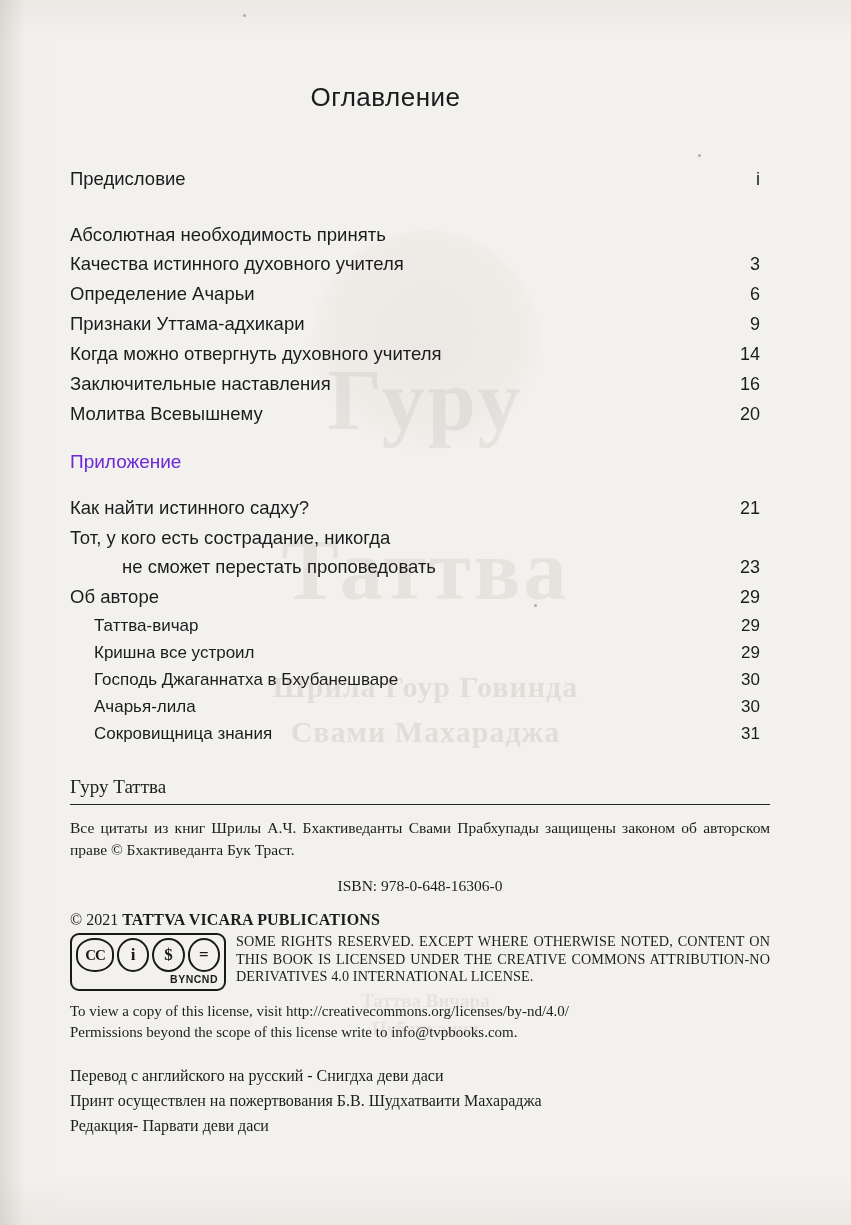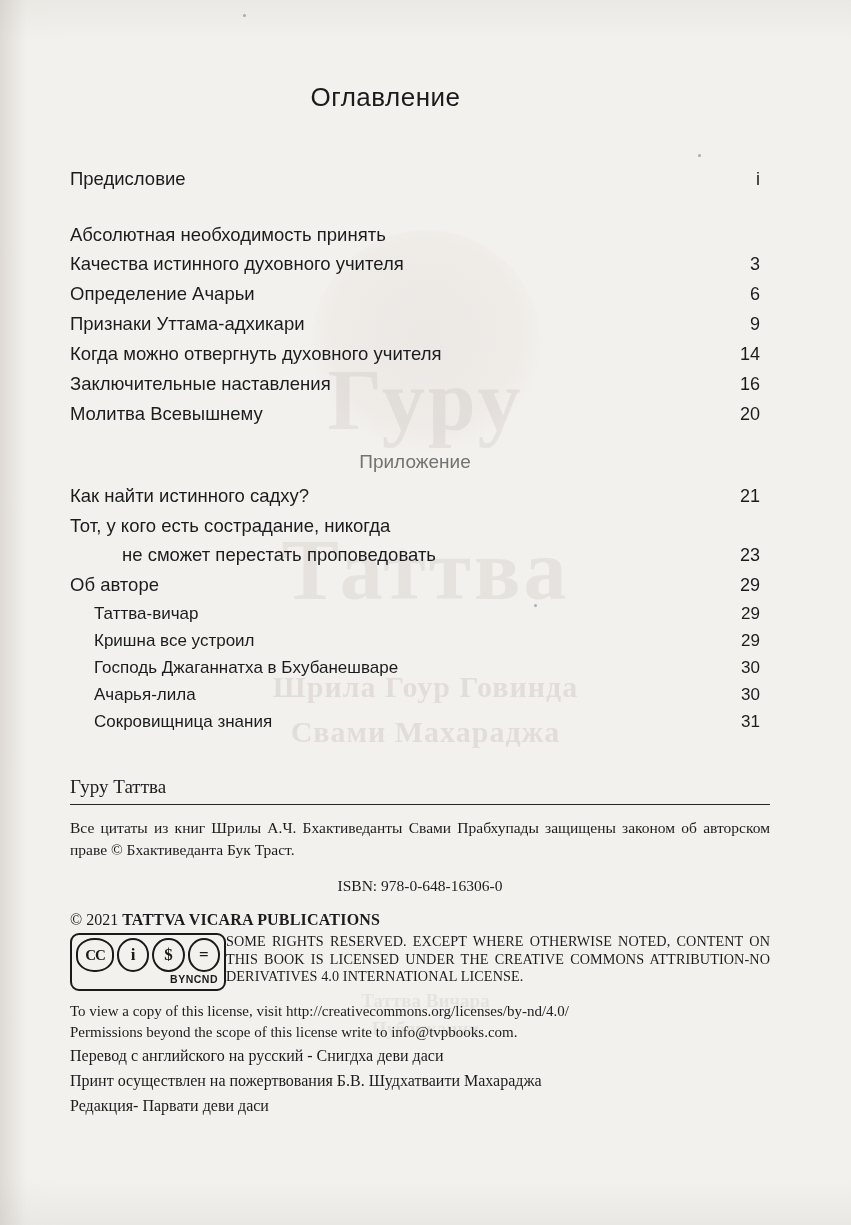--- a/index.html
+++ b/index.html
@@ -88,24 +88,23 @@
     text-align: right;
     font-size: 18px;
   }
   .row.cont .label { padding-left: 52px; }
   .row.sub .label { padding-left: 24px; font-size: 17px; }
   .row.sub { line-height: 27px; }
   .row.sub .page-num { font-size: 17px; }
   .gap-lg { height: 26px; }
 
   .appendix-head {
-    text-align: center;
     font-size: 19px;
-    margin: 22px 0 8px 0;
-    color: #737373;
+    margin: 22px 0 20px 0;
+    color: #6d28d9;
   }
 
   
   .colophon {
     position: absolute;
     left: 70px;
     top: 760px;
     width: 700px;
     font-family: "Liberation Serif", serif;
     color: #1b1c1e;
@@ -135,20 +134,21 @@
     margin: 0 0 4px 0;
   }
   .cc-line .year { font-family: Liberation Serif, serif; }
   .cc-line .pub {
     font-weight: bold;
     letter-spacing: 0.2px;
   }
   .cc-block {
     display: flex;
     align-items: flex-start;
+    gap: 10px;
     margin-top: 2px;
   }
   .cc-badge {
     flex: 0 0 auto;
     width: 152px;
     height: 54px;
     border: 2px solid #1a1a1a;
     border-radius: 9px;
     background: #f3f1ed;
     position: relative;
@@ -194,20 +194,21 @@
     text-align: justify;
     font-variant: small-caps;
     letter-spacing: 0.1px;
   }
   .license-links {
     font-size: 15px;
     line-height: 21px;
     margin-top: 10px;
   }
   .credits {
+    margin-top: 20px;
     font-size: 16px;
     line-height: 25px;
   }
   .spot {
     position: absolute;
     width: 3px; height: 3px;
     background: rgba(90,90,90,0.45);
     border-radius: 50%;
   }
 </style>

